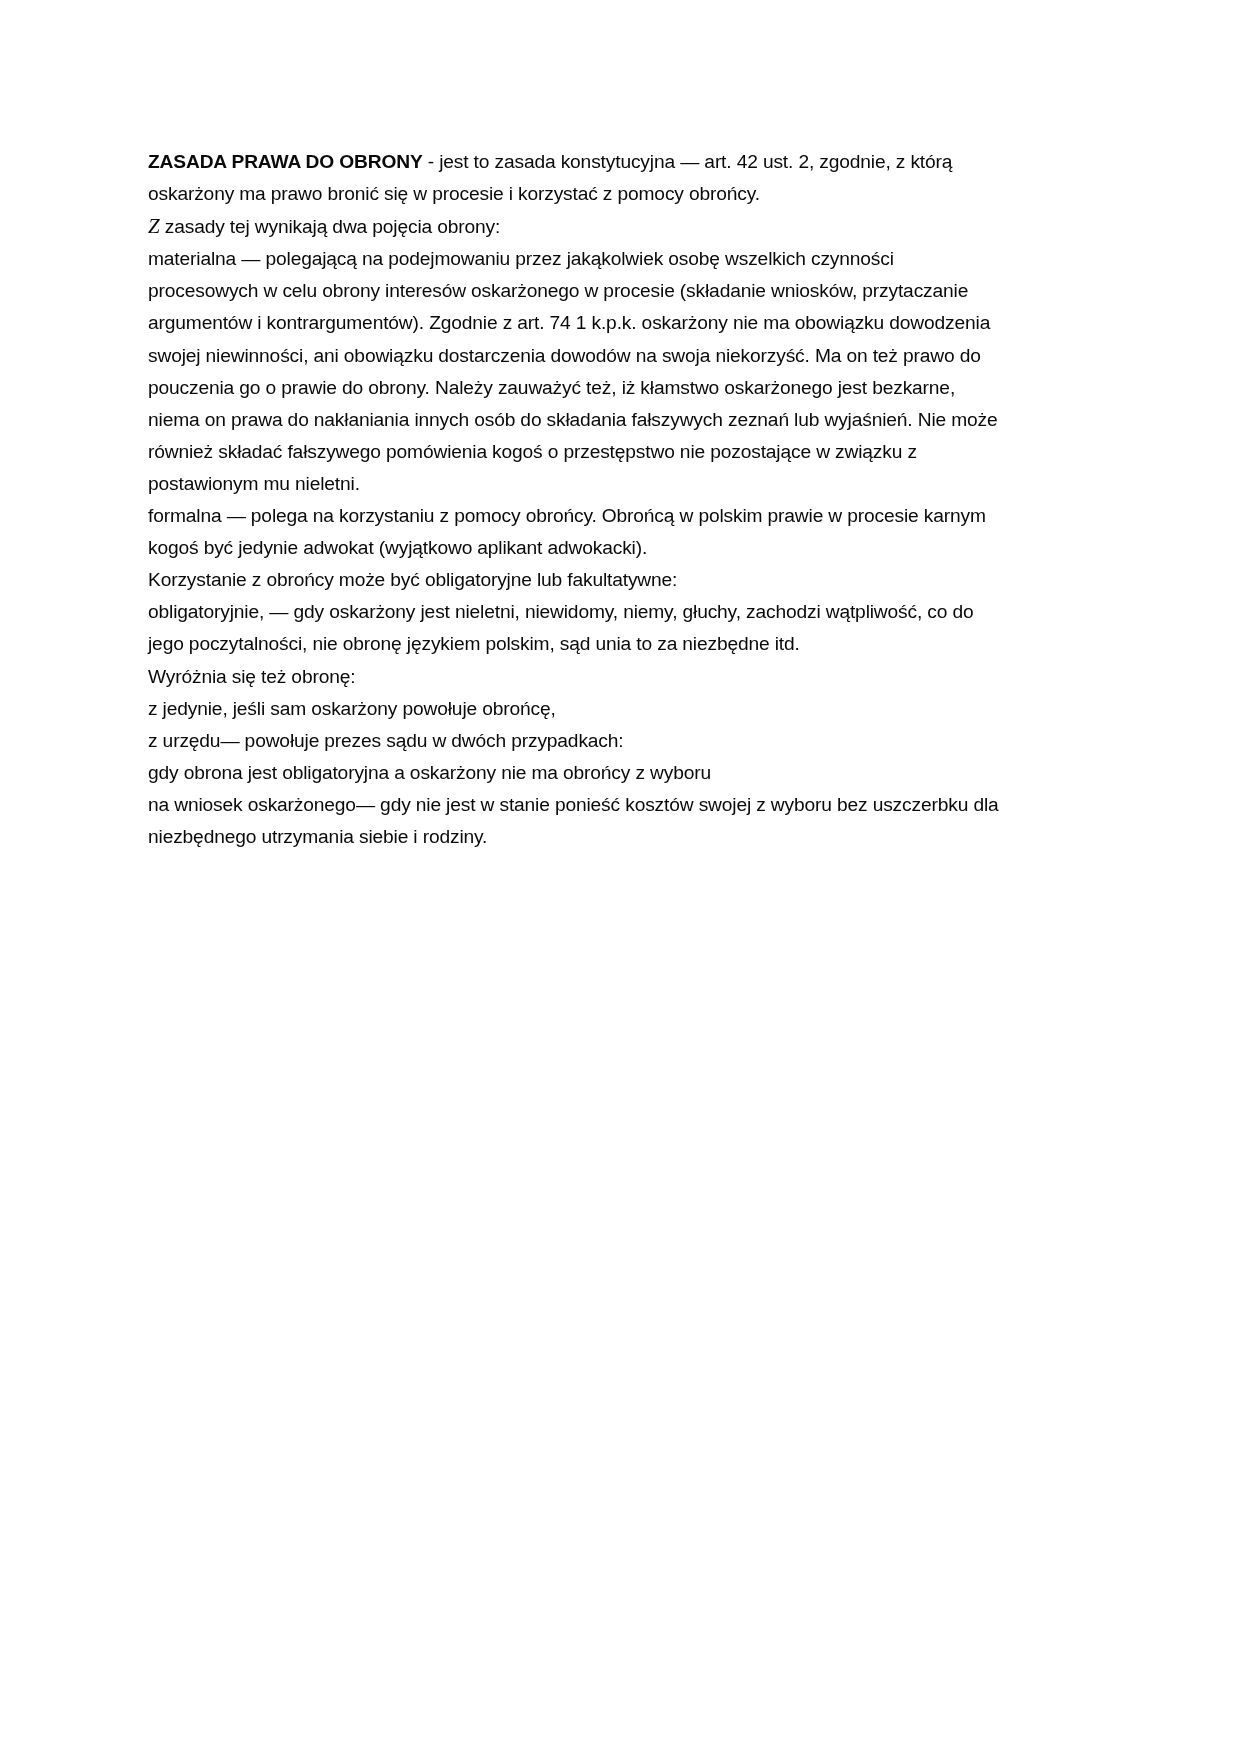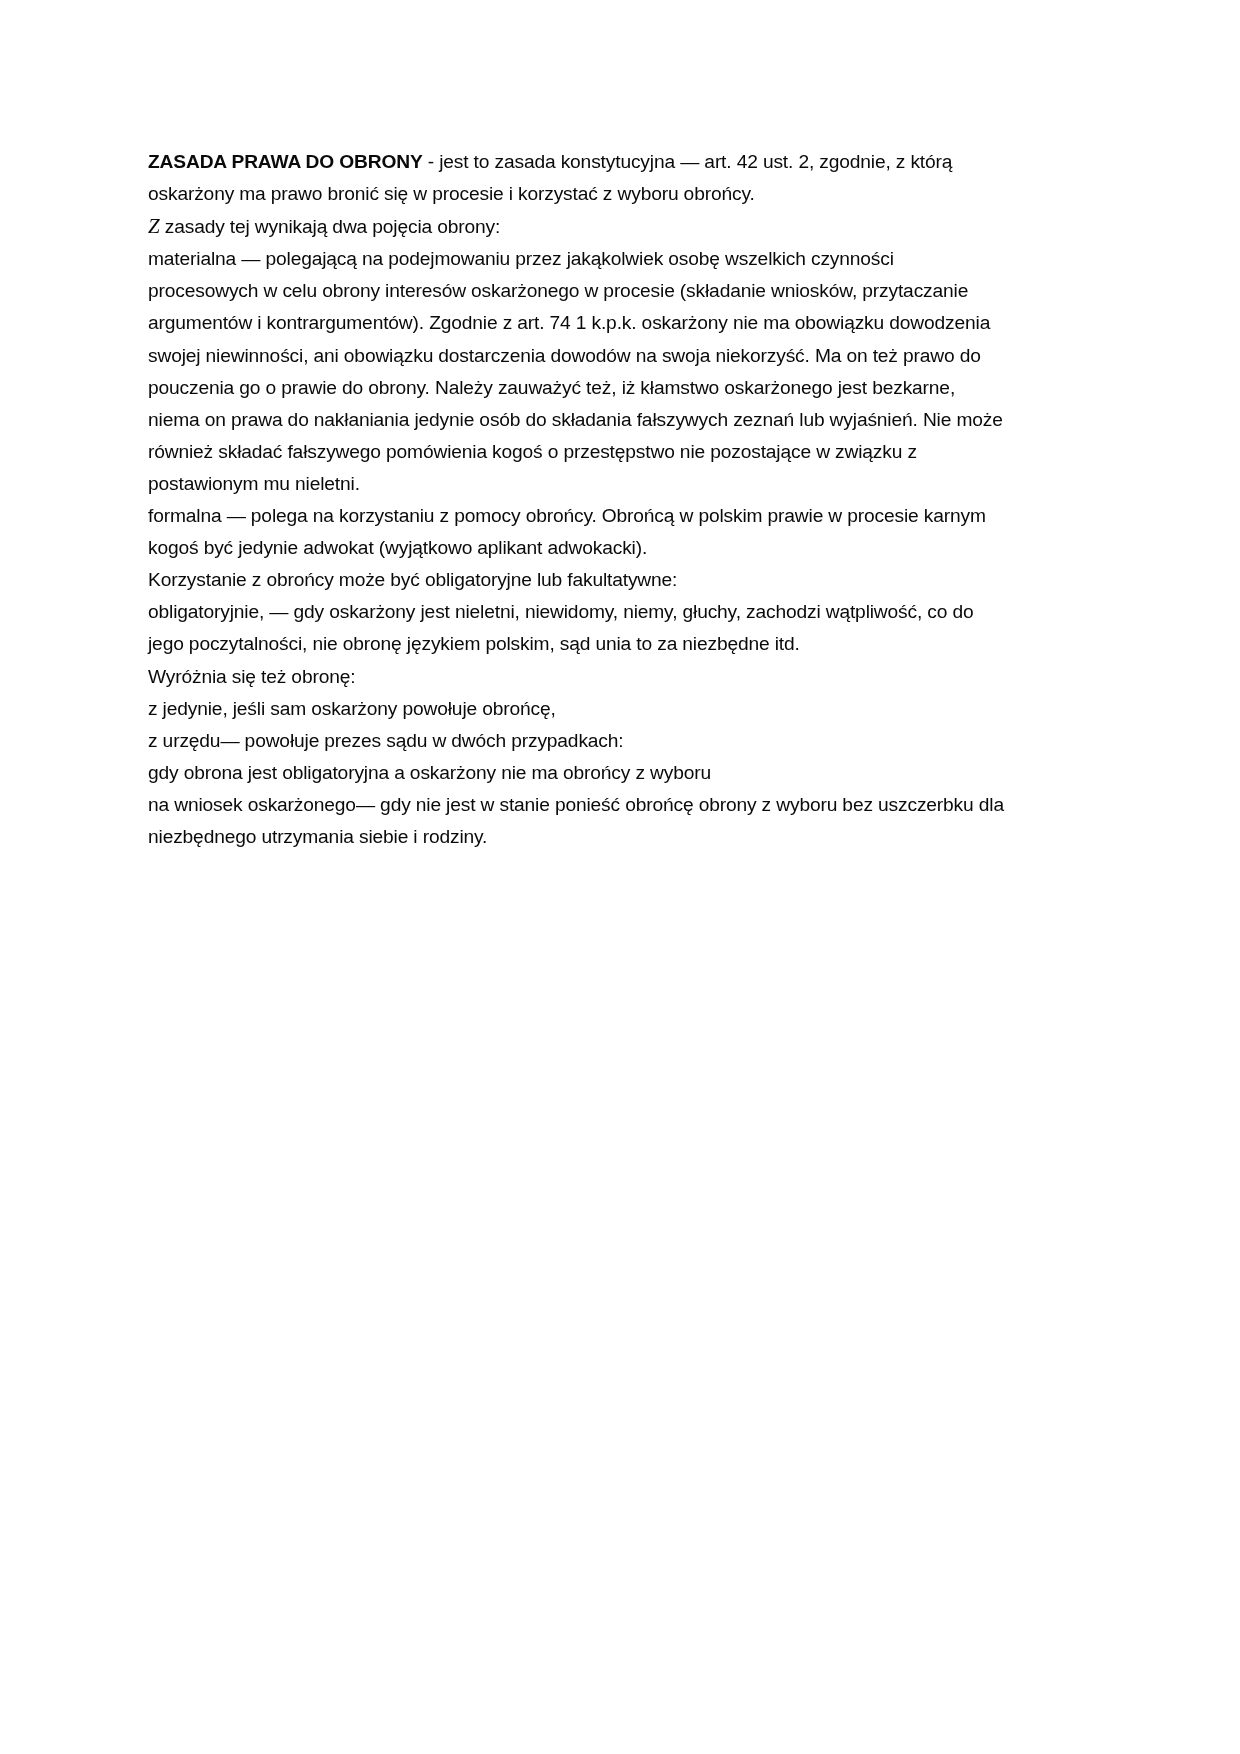--- a/index.html
+++ b/index.html
@@ -44,35 +44,35 @@
       font-style: italic;
       font-size: 21px;
     }
   </style>
 </head>
 <body>
 
 <div class="page">
   <div class="content">
     <span class="line"><span class="bold">ZASADA PRAWA DO OBRONY</span><span> - jest to zasada konstytucyjna — art. 42 ust. 2, zgodnie, z którą</span></span>
-    <span class="line">oskarżony ma prawo bronić się w procesie i korzystać z wyboru obrońcy.</span>
+    <span class="line">oskarżony ma prawo bronić się w procesie i korzystać z pomocy obrońcy.</span>
     <span class="line"><span class="serif-z">Z</span> <span>zasady tej wynikają dwa pojęcia obrony:</span></span>
     <span class="line">materialna — polegającą na podejmowaniu przez jakąkolwiek osobę wszelkich czynności</span>
     <span class="line">procesowych w celu obrony interesów oskarżonego w procesie (składanie wniosków, przytaczanie</span>
     <span class="line">argumentów i kontrargumentów). Zgodnie z art. 74 1 k.p.k. oskarżony nie ma obowiązku dowodzenia</span>
     <span class="line">swojej niewinności, ani obowiązku dostarczenia dowodów na swoja niekorzyść. Ma on też prawo do</span>
     <span class="line">pouczenia go o prawie do obrony. Należy zauważyć też, iż kłamstwo oskarżonego jest bezkarne,</span>
-    <span class="line">niema on prawa do nakłaniania jedynie osób do składania fałszywych zeznań lub wyjaśnień. Nie może</span>
+    <span class="line">niema on prawa do nakłaniania innych osób do składania fałszywych zeznań lub wyjaśnień. Nie może</span>
     <span class="line">również składać fałszywego pomówienia kogoś o przestępstwo nie pozostające w związku z</span>
     <span class="line">postawionym mu nieletni.</span>
     <span class="line">formalna — polega na korzystaniu z pomocy obrońcy. Obrońcą w polskim prawie w procesie karnym</span>
     <span class="line">kogoś być jedynie adwokat (wyjątkowo aplikant adwokacki).</span>
     <span class="line">Korzystanie z obrońcy może być obligatoryjne lub fakultatywne:</span>
     <span class="line">obligatoryjnie, — gdy oskarżony jest nieletni, niewidomy, niemy, głuchy, zachodzi wątpliwość, co do</span>
     <span class="line">jego poczytalności, nie obronę językiem polskim, sąd unia to za niezbędne itd.</span>
     <span class="line">Wyróżnia się też obronę:</span>
     <span class="line">z jedynie, jeśli sam oskarżony powołuje obrońcę,</span>
     <span class="line">z urzędu— powołuje prezes sądu w dwóch przypadkach:</span>
     <span class="line">gdy obrona jest obligatoryjna a oskarżony nie ma obrońcy z wyboru</span>
-    <span class="line">na wniosek oskarżonego— gdy nie jest w stanie ponieść obrońcę obrony z wyboru bez uszczerbku dla</span>
+    <span class="line">na wniosek oskarżonego— gdy nie jest w stanie ponieść kosztów swojej z wyboru bez uszczerbku dla</span>
     <span class="line">niezbędnego utrzymania siebie i rodziny.</span>
   </div>
 </div>
 
 </body></html>

